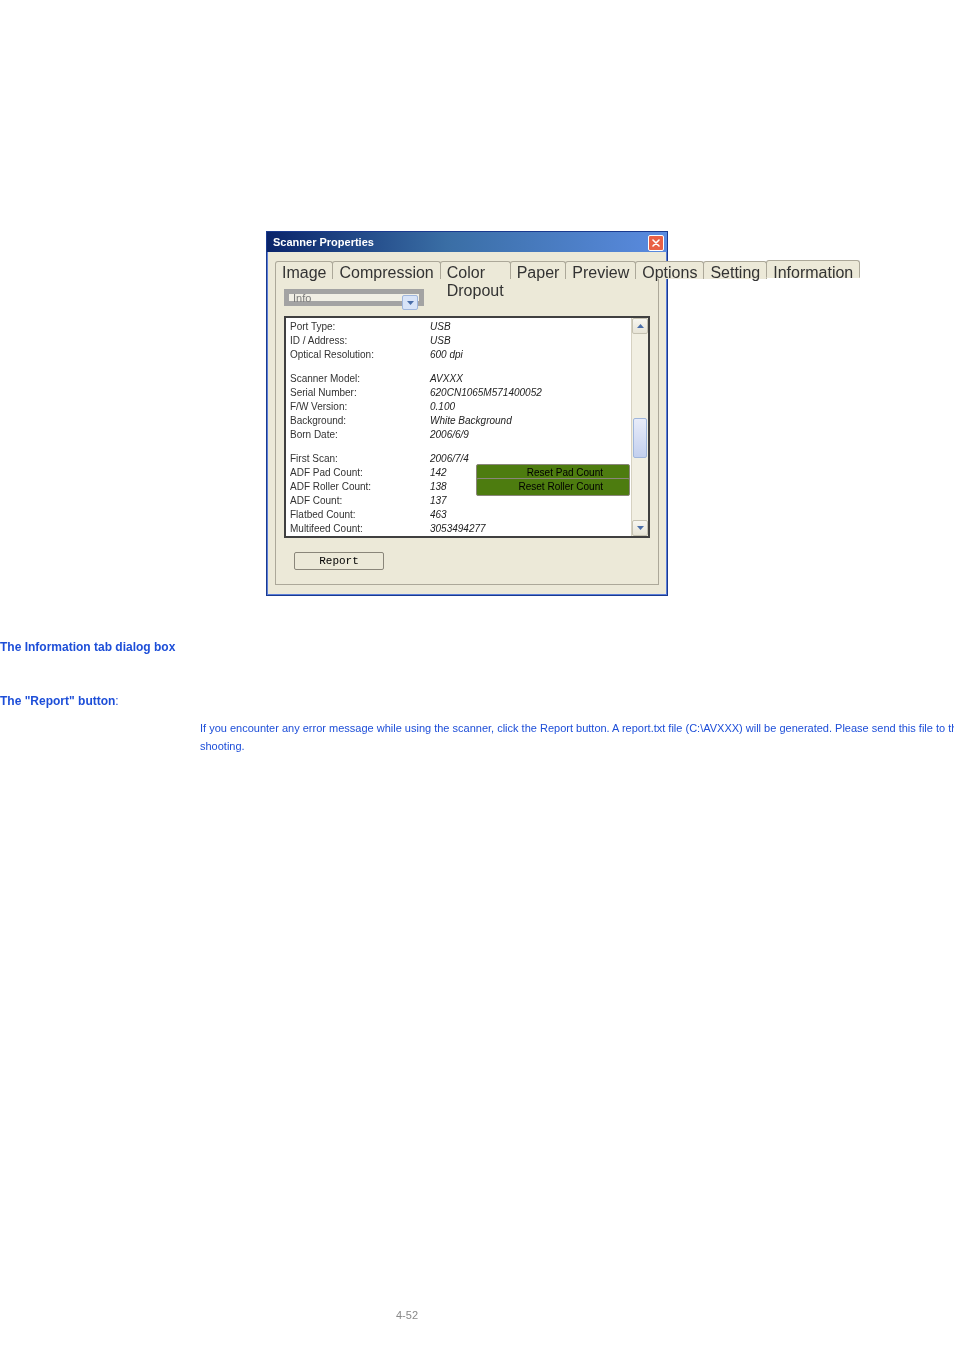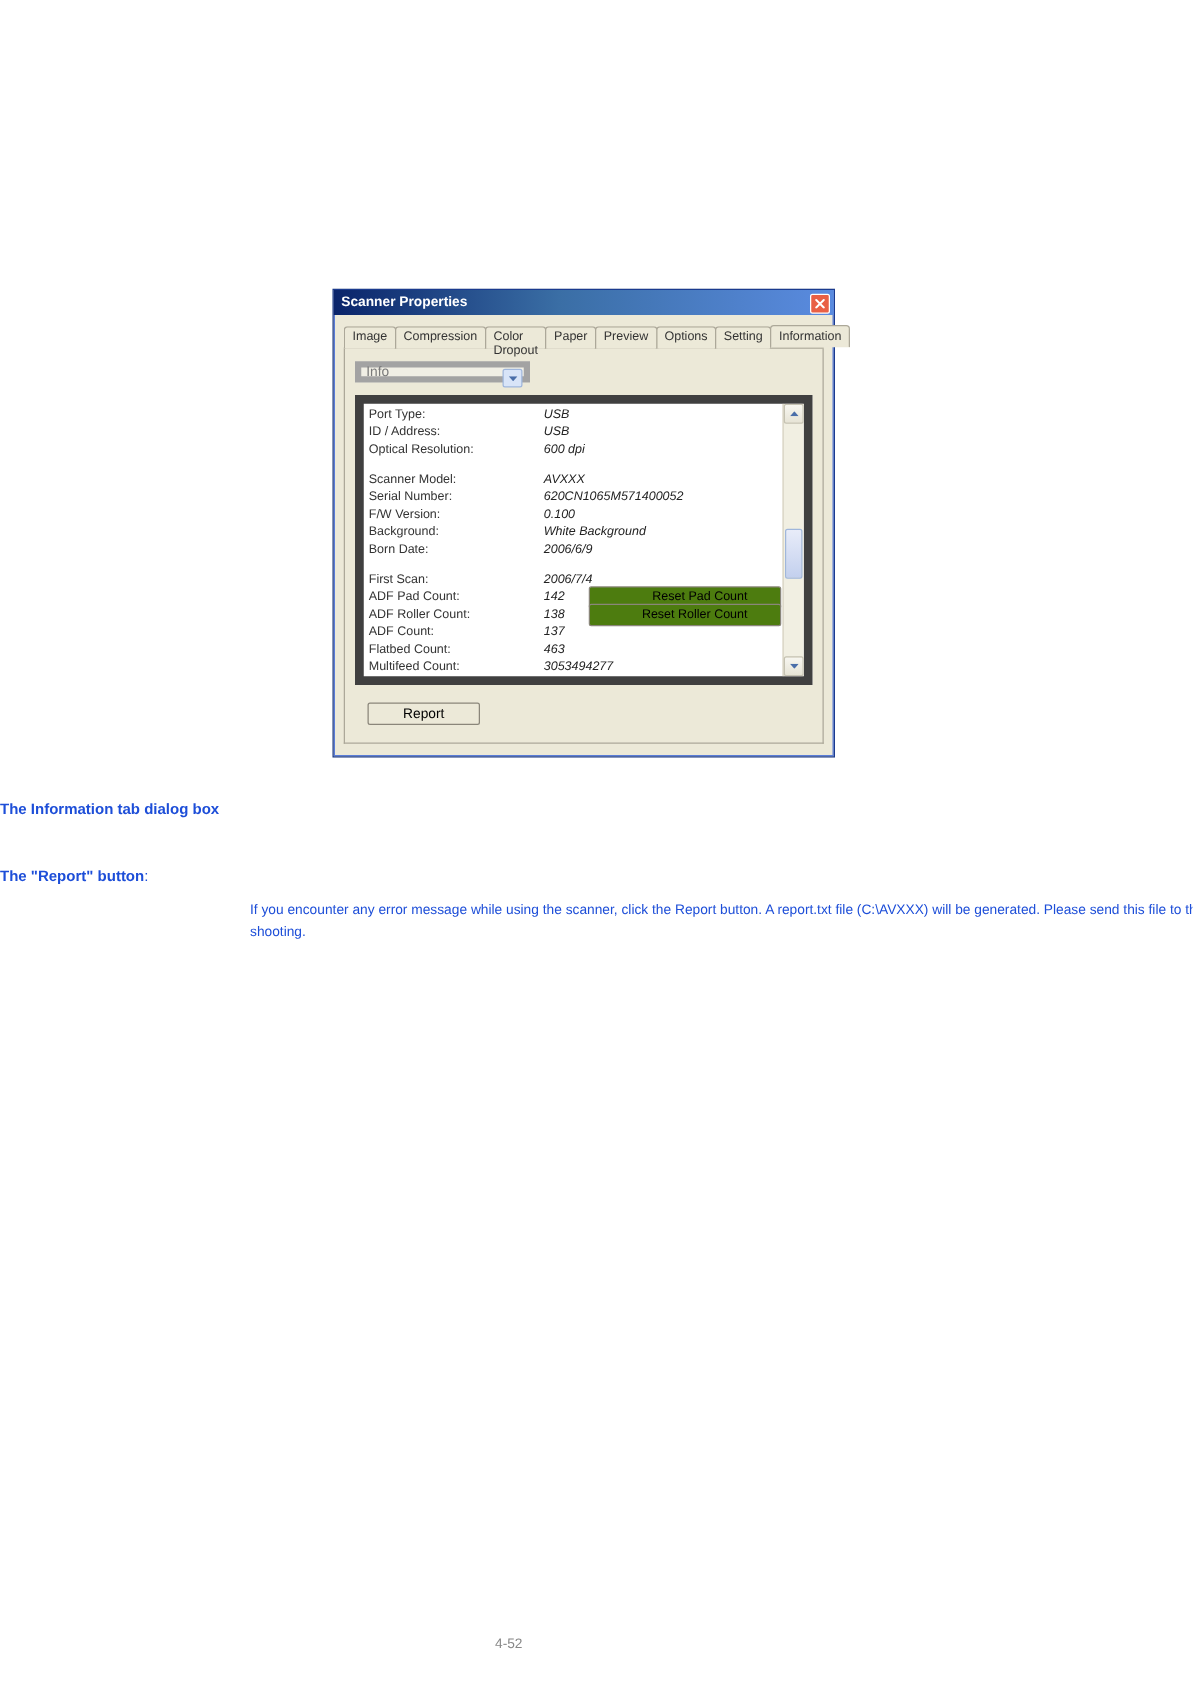--- a/index.html
+++ b/index.html
@@ -52,21 +52,21 @@
     justify-content: center;
   }
   .titlebar .close svg { display:block; }
   .client {
     padding: 8px 8px 10px 8px;
   }
   
   .tabs {
     display: flex;
     border-bottom: 1px solid #aca899;
-    font-size: 10px;
+    font-size: 16px;
     position: relative;
     height: 18px;
   }
   .tab {
     padding: 2px 6px 2px 6px;
     border: 1px solid #aca899;
     border-bottom: none;
     background: #ece9d8;
     margin-right: -1px;
     position: relative;
@@ -111,21 +111,21 @@
     border: 1px solid #9fb6dc;
     border-radius: 2px;
     display: flex;
     align-items: center;
     justify-content: center;
   }
   .combo .arrow svg { display:block; }
   
   .infowrap {
     margin-top: 10px;
-    border: 7px solid #404040;
+    border: 2px solid #404040;
     background: #ffffff;
     height: 218px;
     position: relative;
     overflow: hidden;
   }
   .scroll {
     position: absolute;
     right: 0; top: 0; bottom: 0;
     width: 16px;
     background: #f1efe2;
@@ -181,21 +181,21 @@
     border: 1px solid #8a867a;
     background: #ece9d8;
     font-size: 11px;
     padding: 2px 14px;
     cursor: default;
     border-radius: 2px;
     min-width: 60px;
     text-align: center;
     display: inline-block;
   }
-  .report-row { margin-top: 14px; padding-left: 10px; }
+  .report-row { margin-top: 14px; padding-left: 10px; font-family: Liberation Mono, monospace; }
   .bottom-row {
     margin-top: 26px;
     display: flex;
     justify-content: space-between;
     align-items: center;
     padding: 0 4px 0 2px;
   }
   
   .caption {
     position: absolute;

